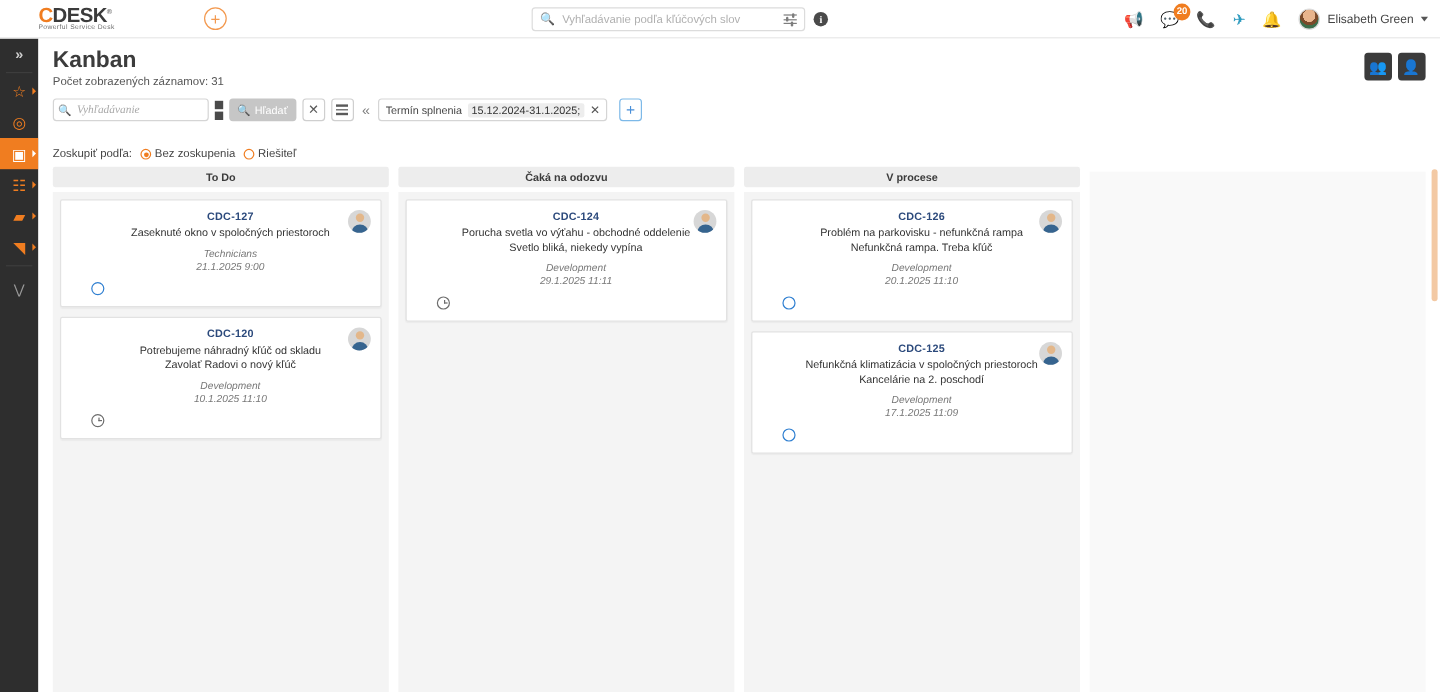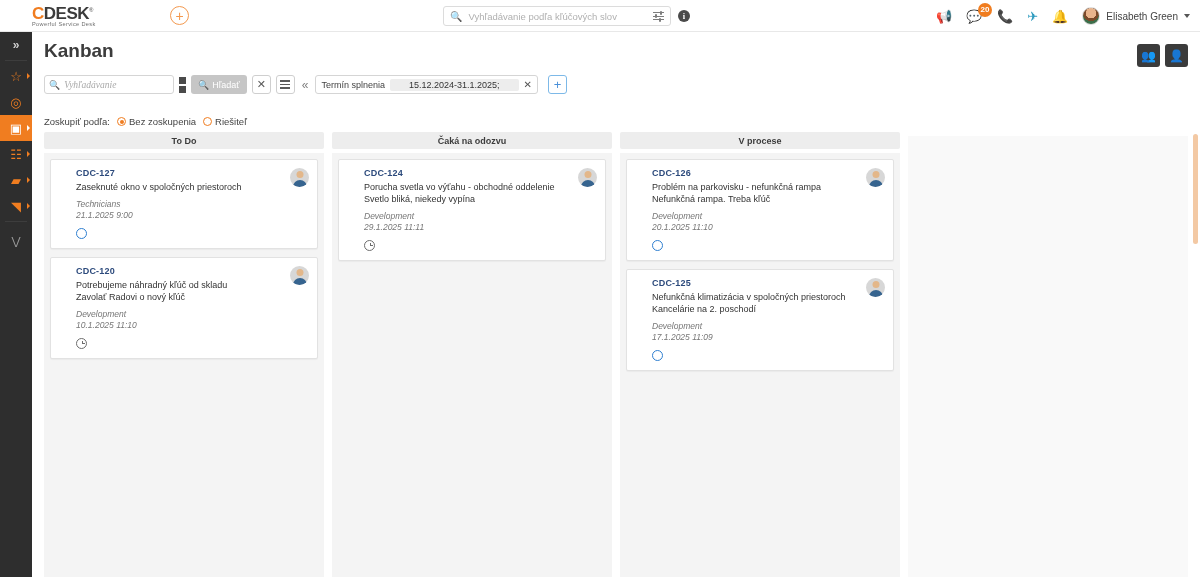--- a/index.html
+++ b/index.html
@@ -135,21 +135,21 @@
     display: flex; align-items: center; justify-content: center; cursor: pointer;
     color: #5a5a5a; font-size: 11px;
   }
   .hamb { display: flex; flex-direction: column; gap: 2px; }
   .hamb i { display: block; width: 10px; height: 1.4px; background: #5a5a5a; }
   .dbl-chev { color: #808080; font-size: 12px; cursor: pointer; padding: 0 2px; }
   .chip {
     height: 19px; border: 1px solid #d5d5d5; border-radius: 3px; background: #fff;
     display: flex; align-items: center; padding: 0 5px; gap: 5px; font-size: 9px; color: #444;
   }
-  .chip-val { background: #ededed; padding: 1px 19px; border-radius: 2px; color: #333; text-align: right; }
+  .chip-val { background: #ededed; padding: 1px 3px; border-radius: 2px; color: #333; text-align: right; }
   .chip-x { color: #555; font-size: 10px; cursor: pointer; }
   .add-btn {
     width: 19px; height: 19px; border: 1px solid #7db9e8; border-radius: 3px; background: #fff;
     display: flex; align-items: center; justify-content: center; cursor: pointer;
     color: #4a90d9; font-size: 13px; margin-left: 5px; line-height: 1;
   }
 
   
   .group-row { display: flex; align-items: center; gap: 7px; padding: 6px 12px 5px 12px; font-size: 9.5px; color: #444; margin-top: 16px; }
   .radio-opt { display: flex; align-items: center; gap: 3px; cursor: pointer; }
@@ -167,21 +167,21 @@
     height: 17px; background: #ededed; border-radius: 2px;
     display: flex; align-items: center; justify-content: center;
     font-size: 9px; font-weight: bold; color: #3c3c3c;
   }
   .col-body { flex: 1; background: #f4f4f4; margin-top: 4px; padding: 6px; overflow: hidden; }
   .col-body.empty { background: #f9f9f9; }
 
   .card {
     background: #fff; border: 1px solid #e2e2e2; border-radius: 2px;
     padding: 8px 9px 9px 25px; margin-bottom: 8px; position: relative;
-    box-shadow: 0 1px 1px rgba(0,0,0,0.04); cursor: pointer;
+    box-shadow: 0 1px 1px rgba(0,0,0,0.04); cursor: pointer; text-align: center;
   }
   .card-id { font-size: 9px; font-weight: bold; color: #2c4a7c; letter-spacing: 0.2px; margin-bottom: 3px; }
   .card-t1 { font-size: 9px; color: #333; line-height: 12px; }
   .card-t2 { font-size: 9px; color: #333; line-height: 12px; }
   .card-team { font-size: 8.5px; color: #777; font-style: italic; margin-top: 6px; line-height: 11px; }
   .card-date { font-size: 8.5px; color: #777; font-style: italic; line-height: 11px; }
   .card-avatar {
     position: absolute; right: 8px; top: 8px; width: 19px; height: 19px; border-radius: 50%;
     background: #d7d7d7; overflow: hidden;
   }
@@ -280,20 +280,21 @@
         <div class="sb-item sb-bot">
           <span class="gl">⋁</span>
         </div>
       </div>
 
     <div class="main">
 
       <div class="title-row">
         <div class="title-left">
           <h1 class="page-title">Kanban</h1>
+          <div class="rec-count">Počet zobrazených záznamov: 31</div>
         </div>
         <div class="title-btns">
           <div class="dark-btn">👥</div>
           <div class="dark-btn">👤</div>
         </div>
       </div>
 
       <div class="toolbar">
         <div class="search-box">
           <span class="sicon">🔍</span>

